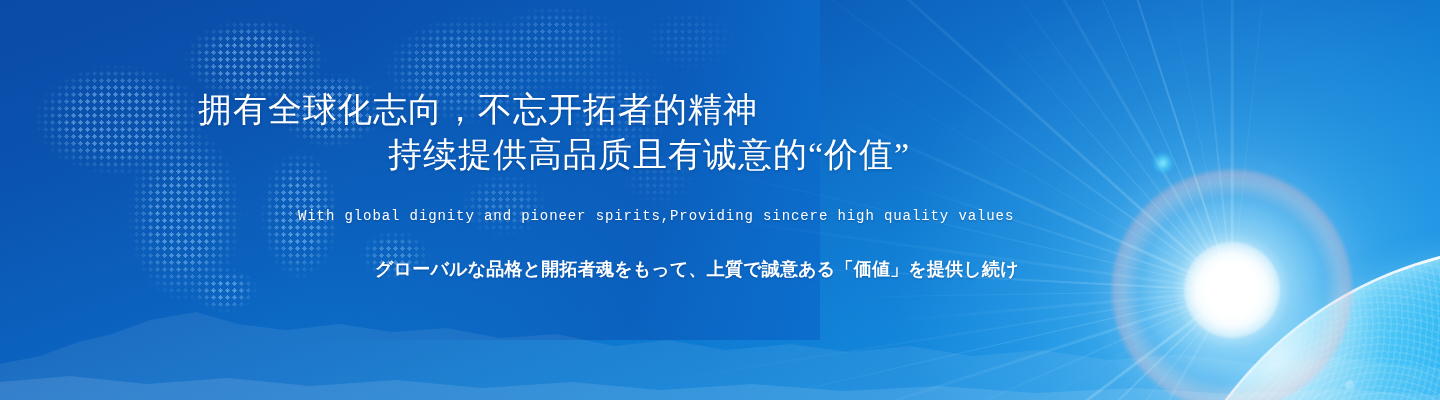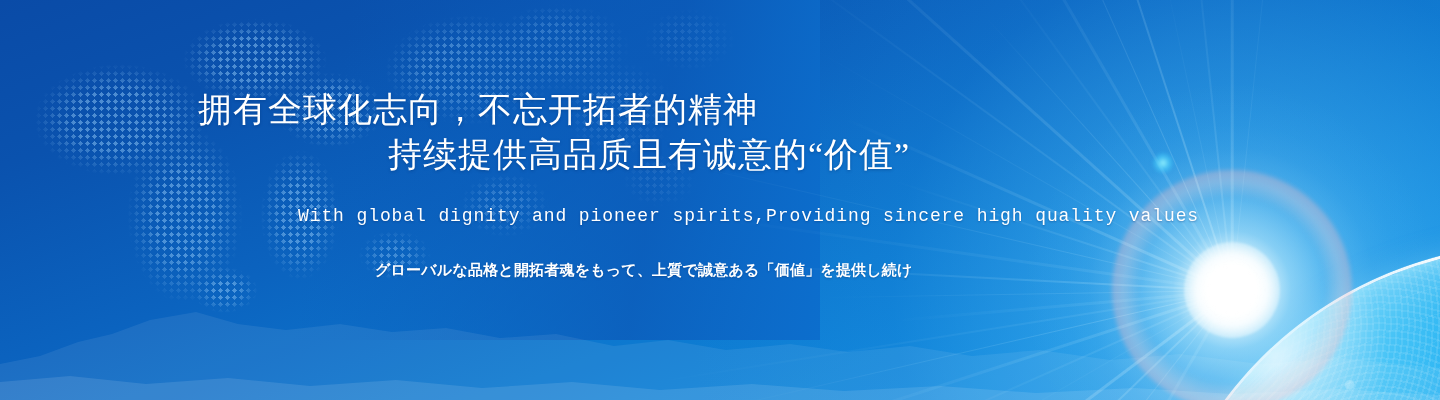--- a/index.html
+++ b/index.html
@@ -240,33 +240,33 @@
   }
   #headline1 { left: 198px; top: 93px; }
   #headline2 { left: 388px; top: 138px; }
 
   .subtitle-en {
     position: absolute;
     left: 298px;
     top: 207px;
     color: #ffffff;
     font-family: "Liberation Mono", "DejaVu Sans Mono", monospace;
-    font-size: 18px;
+    font-size: 14px;
     line-height: 18px;
     letter-spacing: 0.9px;
     white-space: nowrap;
     text-shadow: 0 1px 2px rgba(5,50,115,0.40);
   }
   .subtitle-jp {
     position: absolute;
     left: 375px;
     top: 260px;
     color: #ffffff;
-    font-family: Liberation Serif, serif;
-    font-size: 15px;
+    font-family: Liberation Mono, monospace;
+    font-size: 18px;
     font-weight: bold;
     line-height: 20px;
     letter-spacing: 0.2px;
     white-space: nowrap;
     text-shadow: 0 1px 2px rgba(5,50,115,0.40);
   }
 </style>
 </head>
 <body>
 

